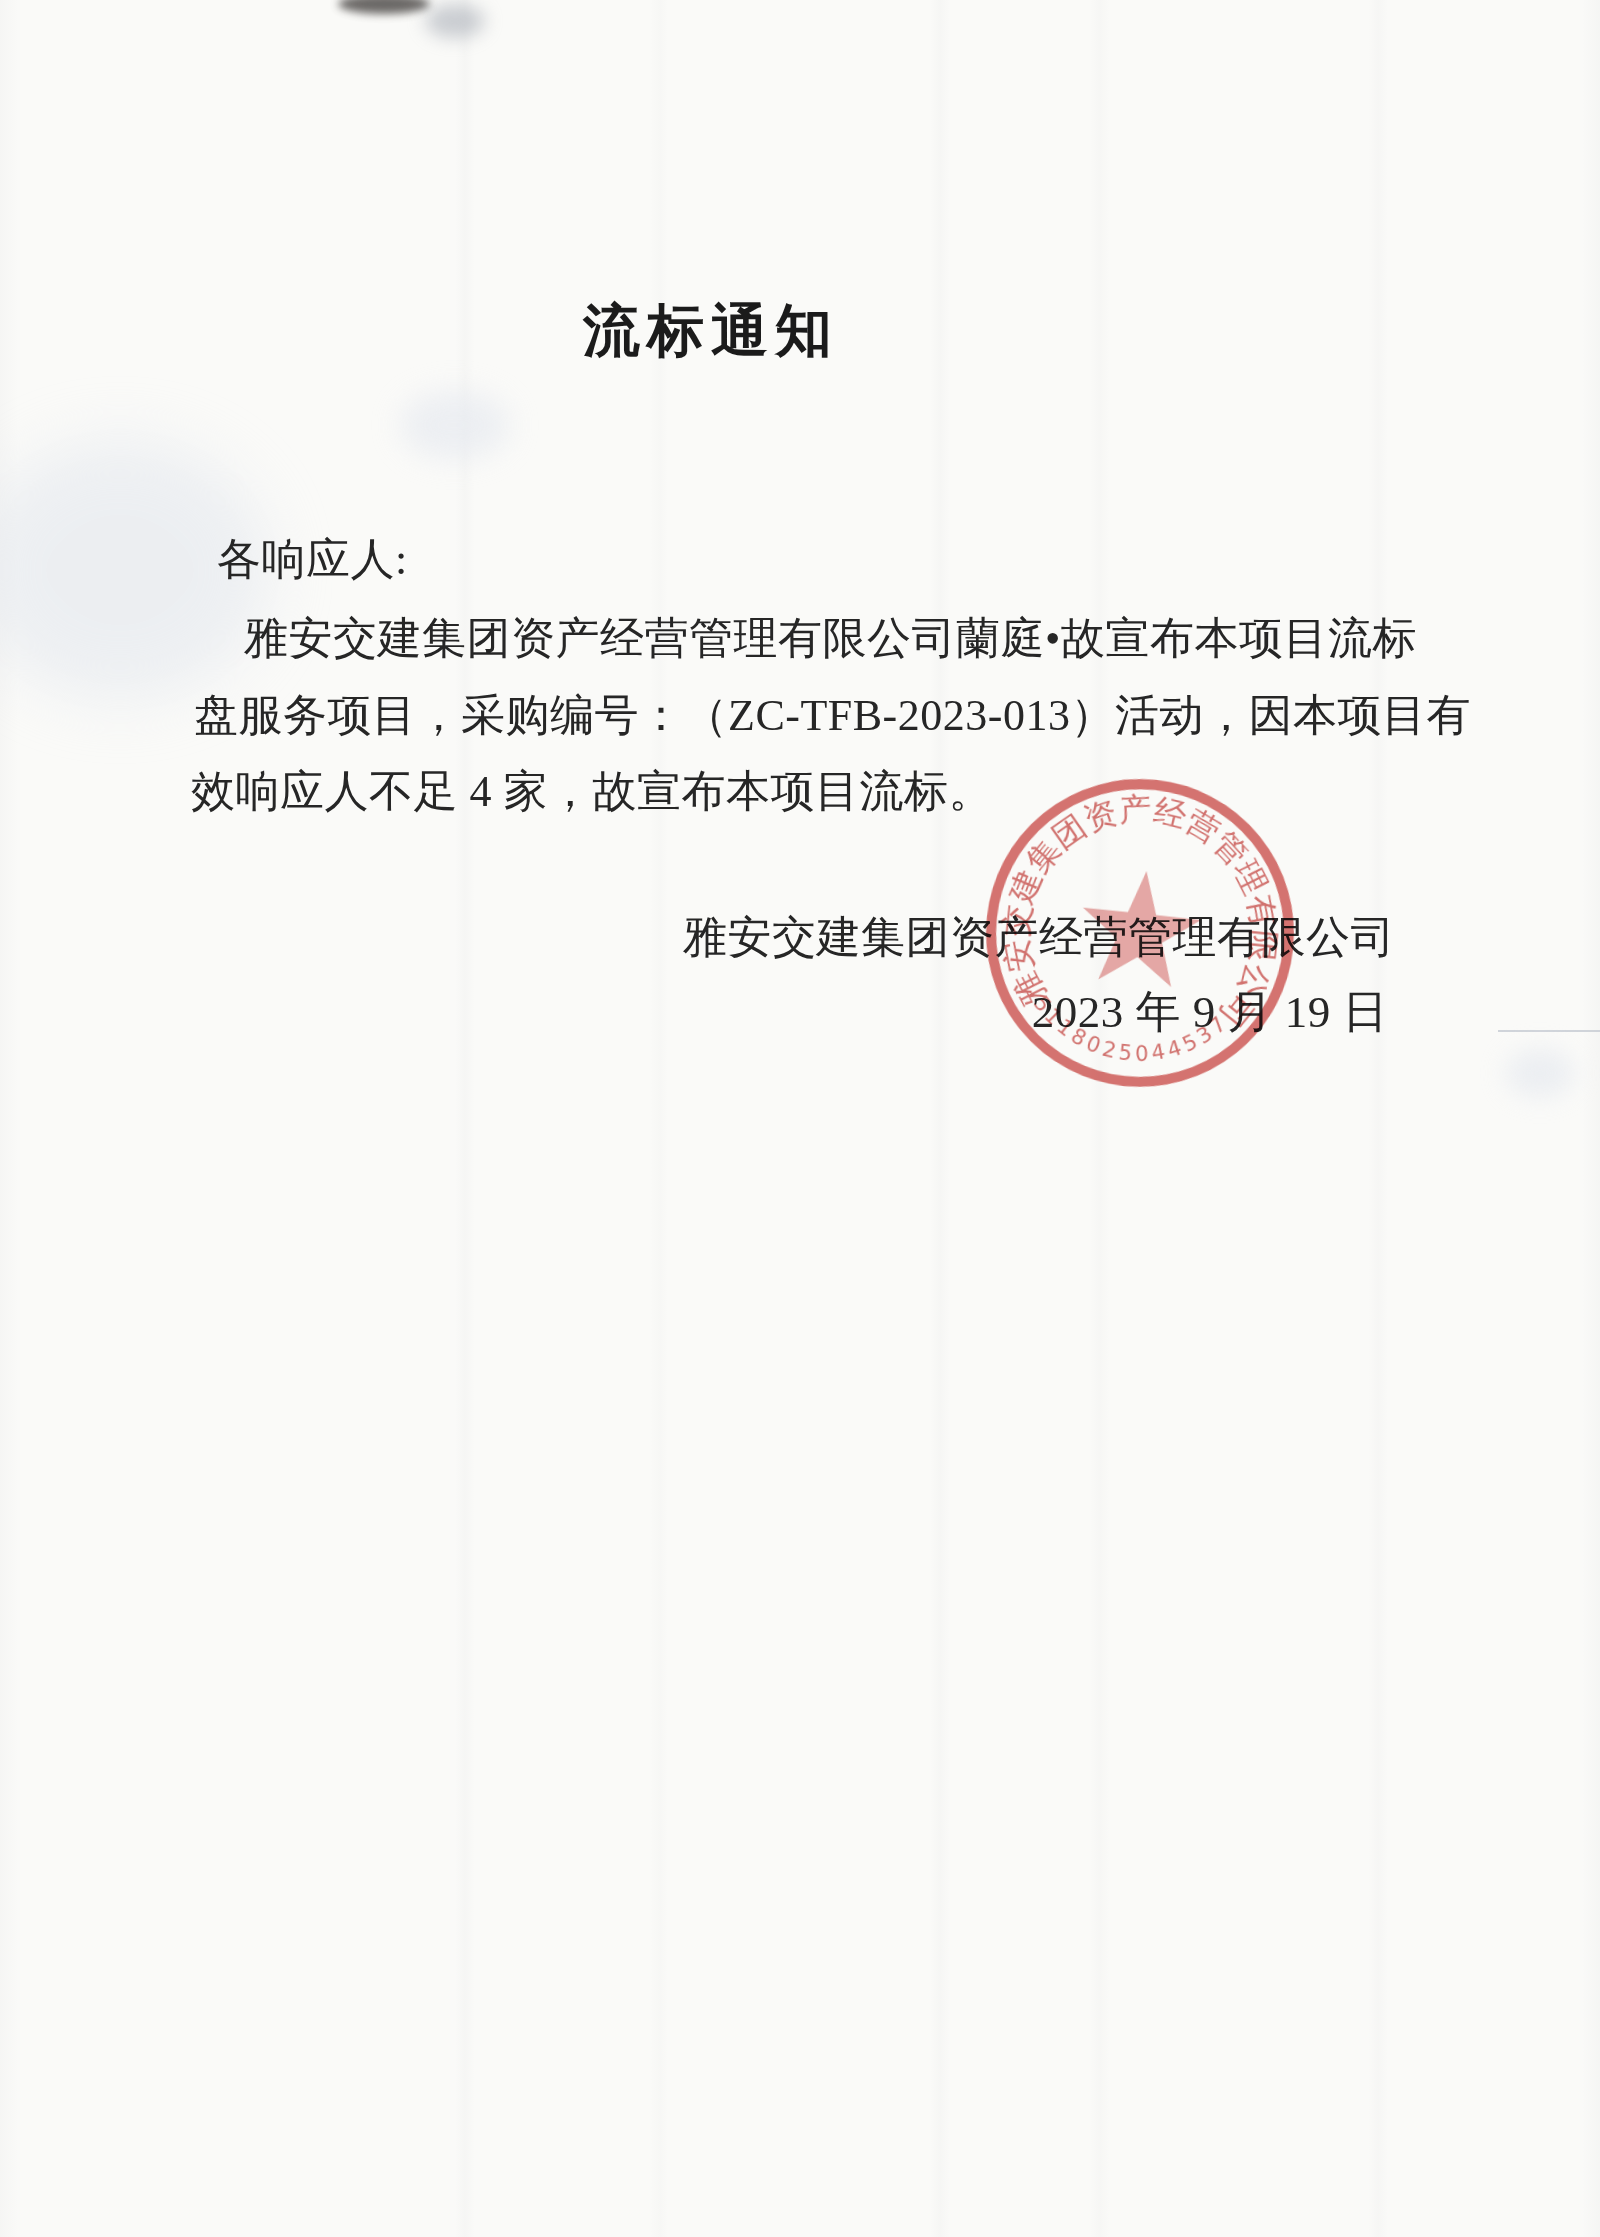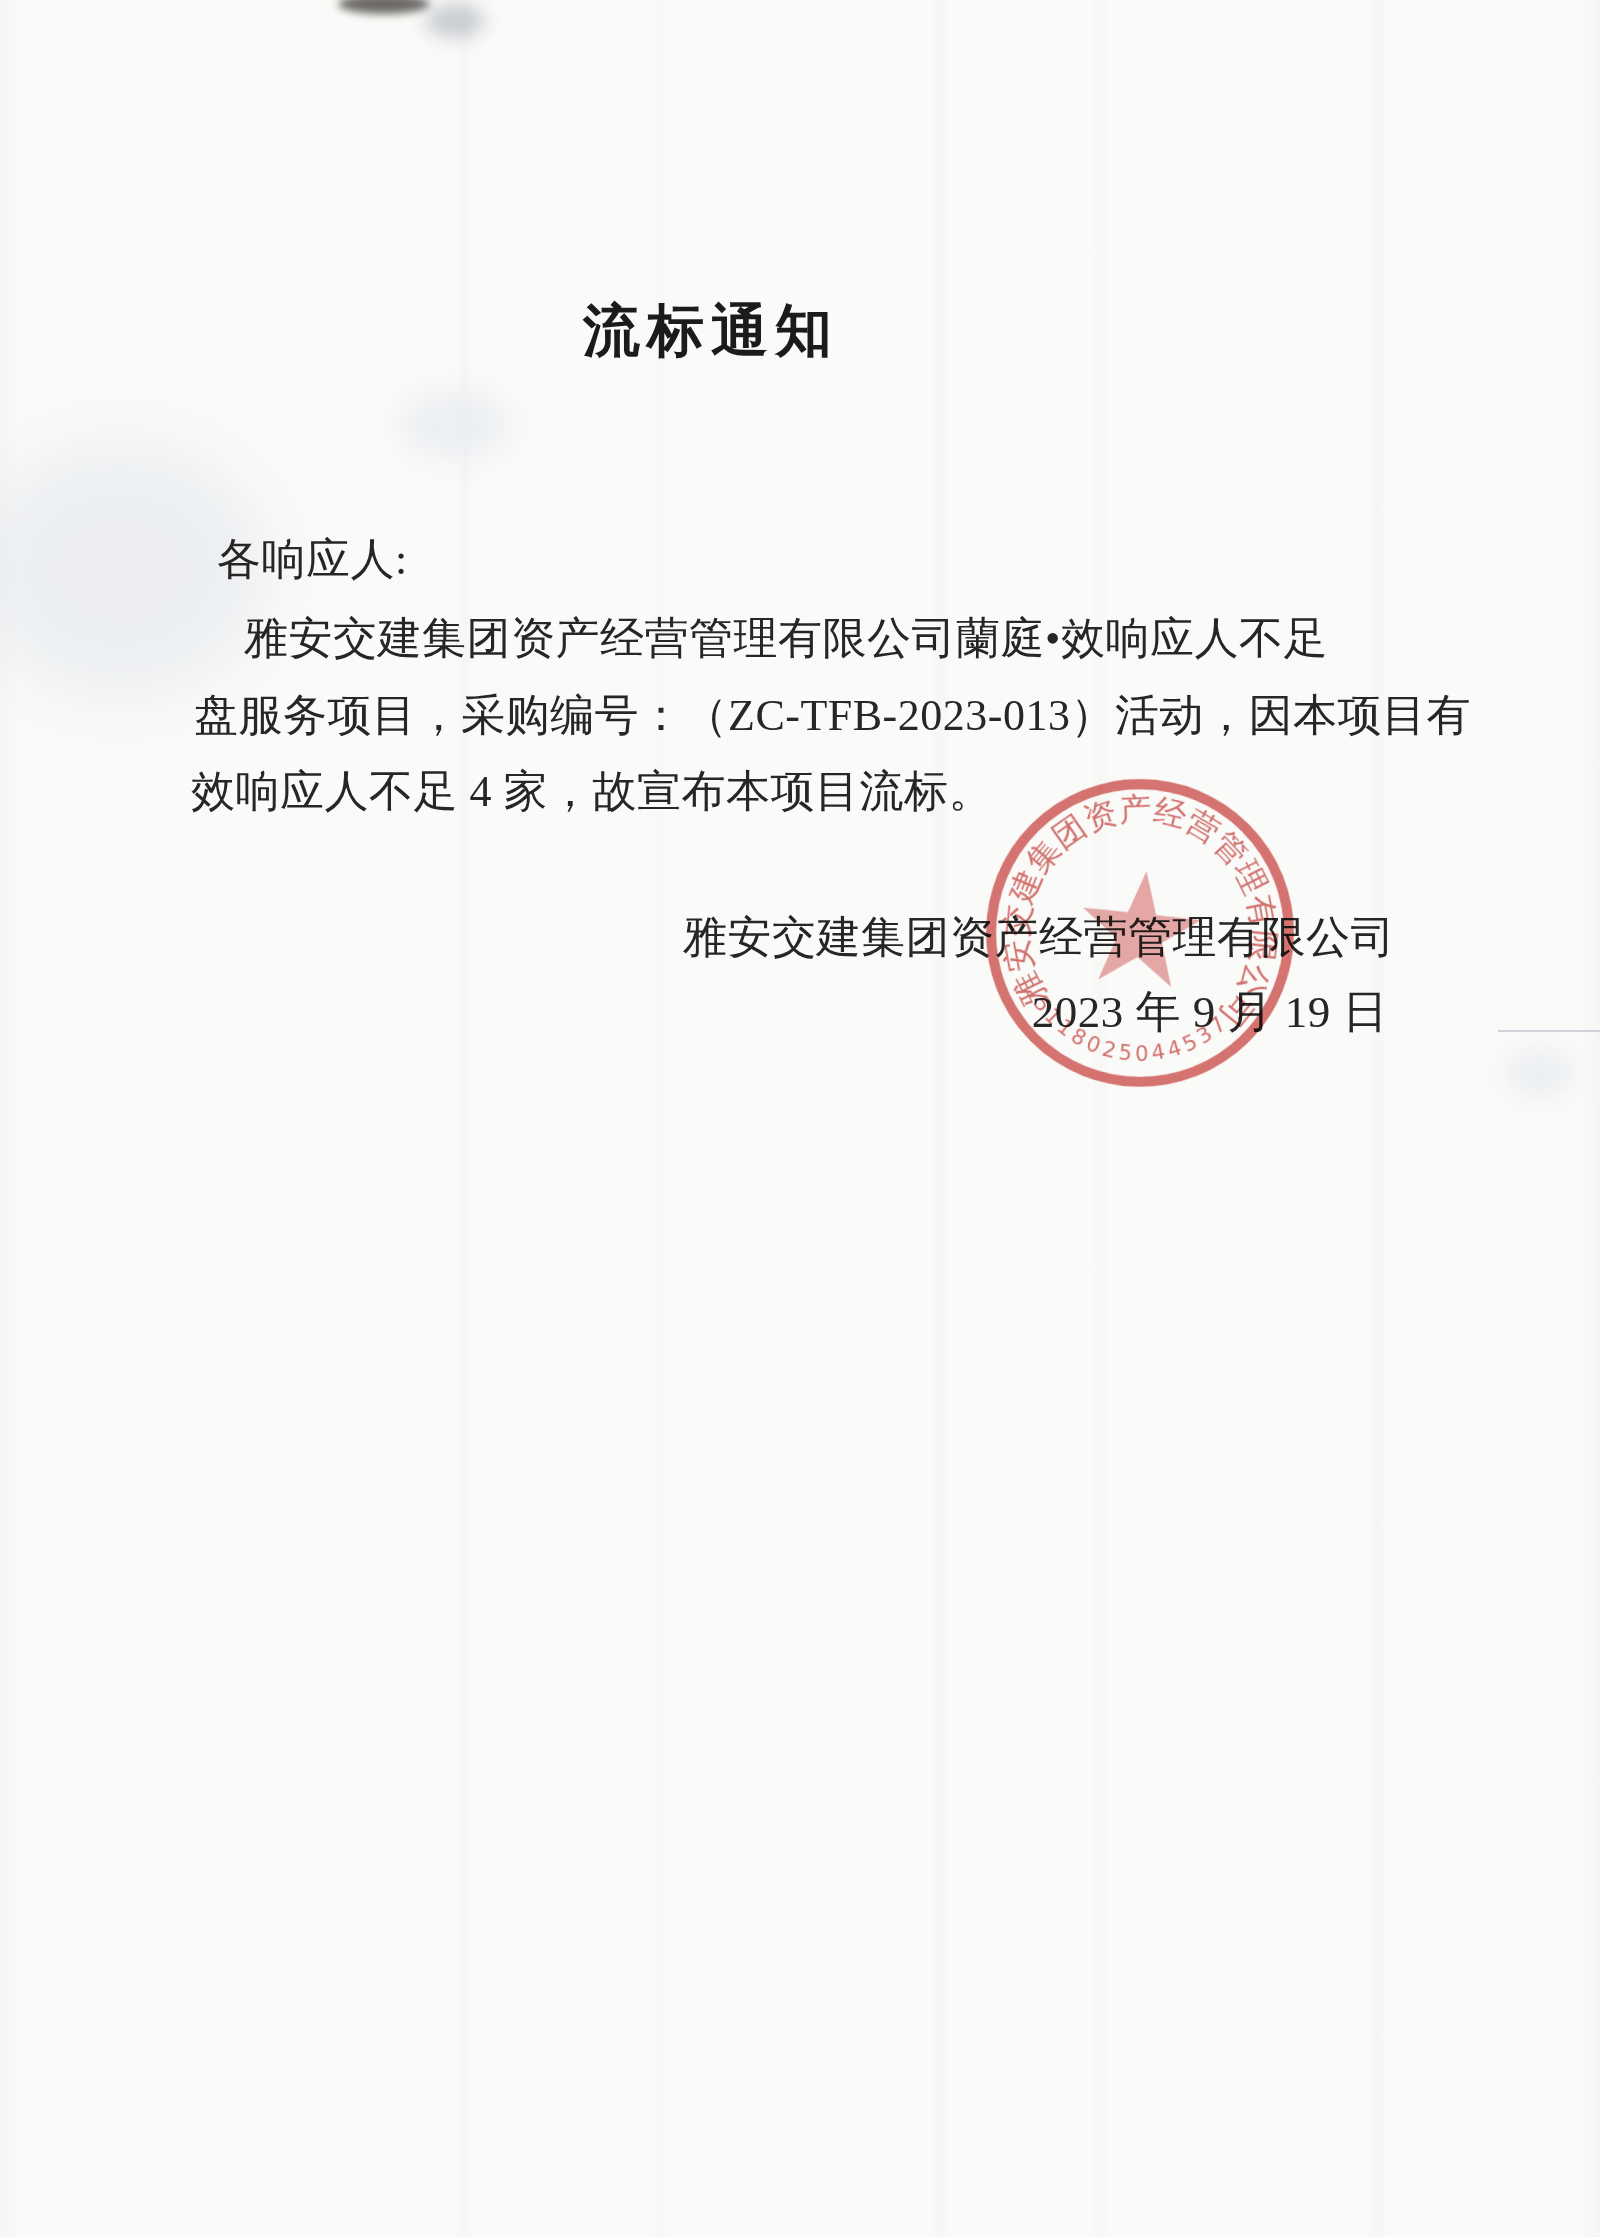--- a/index.html
+++ b/index.html
@@ -113,21 +113,21 @@
   <div class="artifact smudge-top-dark"></div>
   <div class="artifact smudge-top-dark-2"></div>
   <div class="artifact smudge-left-1"></div>
   <div class="artifact smudge-left-2"></div>
   <div class="artifact scratch-right"></div>
   <div class="artifact smudge-right-soft"></div>
 
   <div class="doc-title">流标通知</div>
 
   <div class="text-line salutation">各响应人:</div>
-  <div class="text-line body-line-1">雅安交建集团资产经营管理有限公司蘭庭•效响应人不足</div>
+  <div class="text-line body-line-1">雅安交建集团资产经营管理有限公司蘭庭•故宣布本项目流标</div>
   <div class="text-line body-line-2">盘服务项目，采购编号：（ZC-TFB-2023-013）活动，因本项目有</div>
   <div class="text-line body-line-3">效响应人不足 4 家，故宣布本项目流标。</div>
 
   <div class="text-line signature">雅安交建集团资产经营管理有限公司</div>
   <div class="text-line date-line">2023 年 9 月 19 日</div>
 
   <svg class="seal" viewBox="0 0 332 332" xmlns="http://www.w3.org/2000/svg">
     <defs>
       <path id="sealTopArc" d="M 74.3 230.3 A 112 112 0 1 1 257.7 230.3" fill="none"></path>
       <path id="sealBottomArc" d="M 45.2 205.2 A 127 127 0 0 0 286.8 205.2" fill="none"></path>

